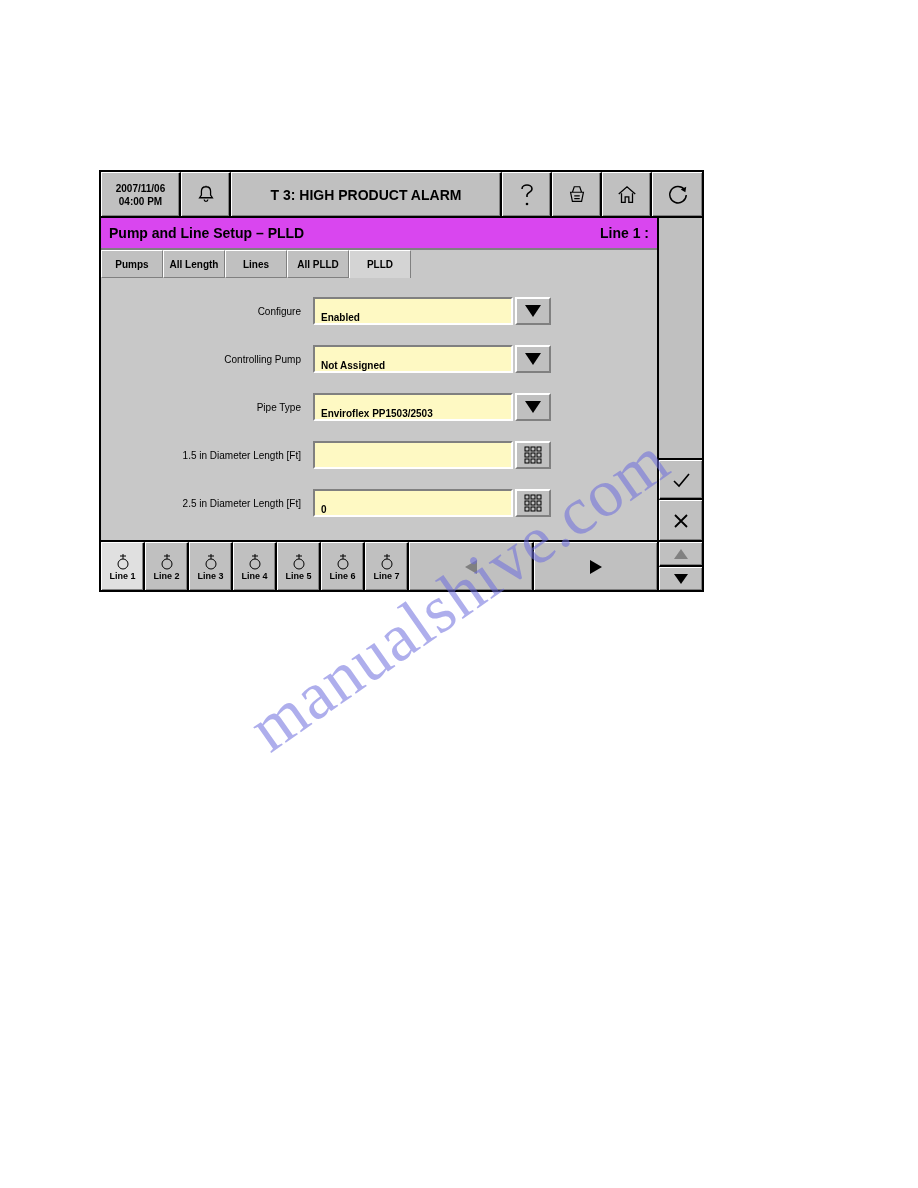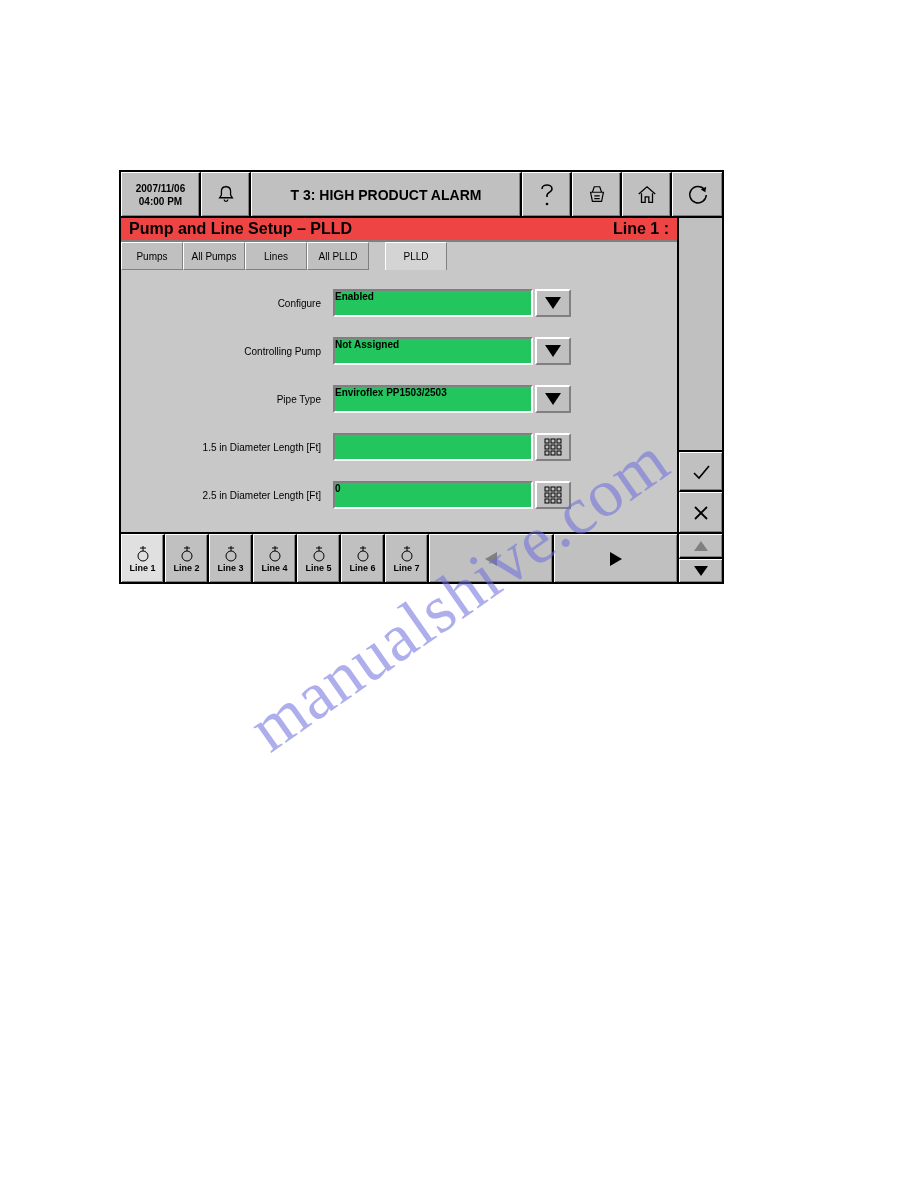--- a/index.html
+++ b/index.html
@@ -6,21 +6,21 @@
   body {
     margin: 0;
     width: 918px;
     height: 1188px;
     background: #fff;
     font-family: Arial, Helvetica, sans-serif;
     position: relative;
   }
   .panel {
     position: absolute;
-    left: 119px;
+    left: 99px;
     top: 170px;
     width: 605px;
     background: #c8c8c8;
     border: 2px solid #000;
   }
   .topbar {
     display: flex;
     height: 46px;
     border-bottom: 2px solid #000;
   }
@@ -39,58 +39,58 @@
   }
   .datebox { width: 80px; flex-direction: column; font-size: 10px; font-weight: bold; line-height: 1.3; }
   .bellbox { width: 50px; }
   .alarmbox { flex: 1; font-size: 14px; font-weight: bold; }
   .iconbox { width: 50px; }
   .iconbox:last-child { border-right: none; }
   .subheader {
     display: flex;
     align-items: center;
     justify-content: space-between;
-    height: 24px;
+    height: 32px;
     padding: 0 8px;
-    font-size: 16px;
+    font-size: 14px;
     font-weight: bold;
-    background: #ef4444;
+    background: #d946ef;
     border-bottom: 2px solid #808080;
   }
   .main-row { display: flex; }
   .main-left { flex: 1; }
   .sidebar { width: 45px; display: flex; flex-direction: column; border-left: 2px solid #000; }
   .sideblank { flex: 1; background: #c0c0c0; border-bottom: 2px solid #000; }
   .sidebtn {
     height: 40px; background: #c0c0c0;
     border-top: 1px solid #fff;
     border-left: 1px solid #fff;
     box-shadow: inset -1px -1px 0 #808080;
     display: flex; align-items: center; justify-content: center;
     border-bottom: 2px solid #000;
   }
   .sidebtn:last-child { border-bottom: none; }
   .tabs { display: flex; height: 28px; background: #c8c8c8; }
   .tab {
-    width: 62px; font-size: 10px; font-weight: normal;
+    width: 62px; font-size: 10px; font-weight: bold;
     display: flex; align-items: center; justify-content: center;
     background: #c0c0c0;
     border-top: 1px solid #fff; border-left: 1px solid #fff;
     border-right: 1px solid #808080; border-bottom: 1px solid #808080;
   }
-  .tab.active { background: #d4d4d4; border-bottom: none; margin-left: 16px; }
+  .tab.active { background: #d4d4d4; border-bottom: none; }
   .form-area { padding: 18px 12px 18px 12px; background: #c8c8c8; }
   .form-row { display: flex; align-items: center; margin-bottom: 18px; height: 30px; }
   .form-label { width: 200px; text-align: right; font-size: 10px; font-weight: normal; padding-right: 12px; }
   .form-field {
-    width: 200px; height: 28px; background: #22c55e;
+    width: 200px; height: 28px; background: #fef9c3;
     border-top: 2px solid #808080; border-left: 2px solid #808080;
     border-right: 2px solid #fff; border-bottom: 2px solid #fff;
-    font-size: 10px; font-weight: bold; padding: 0 0;
-    display: flex; align-items: flex-start;
+    font-size: 10px; font-weight: bold; padding: 0 6px;
+    display: flex; align-items: flex-end;
   }
   .form-btn {
     width: 36px; height: 28px; margin-left: 2px;
     background: #c0c0c0;
     border-top: 2px solid #fff; border-left: 2px solid #fff;
     border-right: 2px solid #808080; border-bottom: 2px solid #808080;
     display: flex; align-items: center; justify-content: center;
   }
   .bottombar { display: flex; height: 50px; border-top: 2px solid #000; }
   .linebtn {
@@ -173,21 +173,21 @@
       <div class="subheader">
         <span>Pump and Line Setup – PLLD</span>
         <span>Line 1 :</span>
       </div>
 
       <div class="tabs">
         <div class="tab">
             <span>Pumps</span>
           </div>
         <div class="tab">
-            <span>All Pumps</span>
+            <span>All Length</span>
           </div>
         <div class="tab">
             <span>Lines</span>
           </div>
         <div class="tab">
             <span>All PLLD</span>
           </div>
         <div class="tab active">
             <span>PLLD</span>
           </div>

